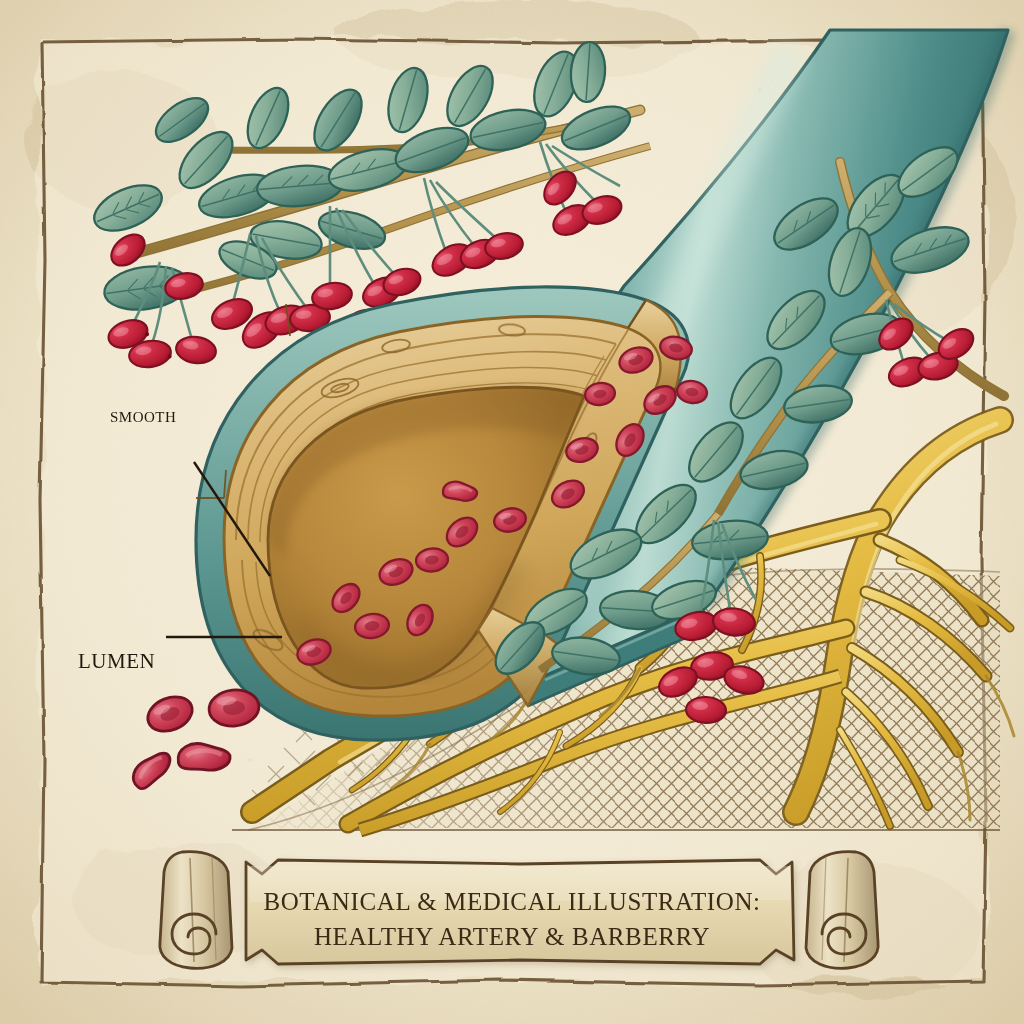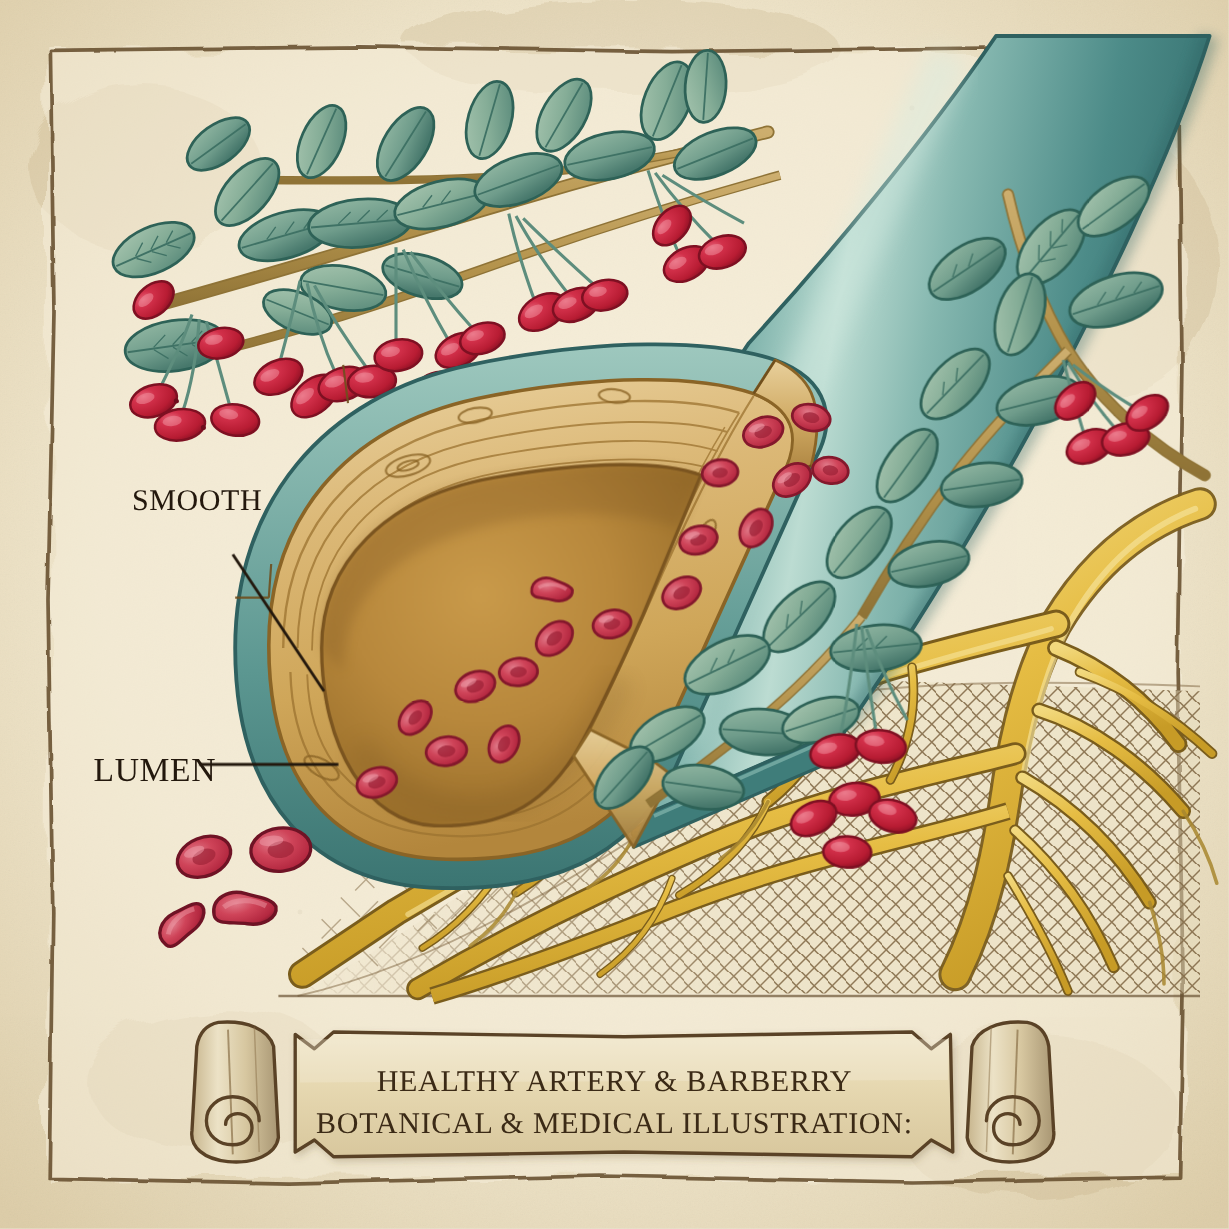--- a/index.html
+++ b/index.html
@@ -8,23 +8,23 @@
   #canvas{
     position:relative;width:1024px;height:1024px;overflow:hidden;
     background:#efe4c8;
   }
   #canvas svg.layer{position:absolute;inset:0;width:1024px;height:1024px;display:block;}
   .lbl{
     position:absolute;font-family:"Liberation Serif", serif;
     color:#23180d;letter-spacing:0.5px;white-space:nowrap;
     text-transform:uppercase;
   }
-  #lbl-endo{left:110px;top:402px;font-size:25px;line-height:31px;}
+  #lbl-endo{left:110px;top:402px;font-size:15px;line-height:31px;}
   #lbl-endo span{display:block;}
-  #lbl-lumen{left:78px;top:627px;font-size:28px;}
+  #lbl-lumen{left:78px;top:649px;font-size:21px;}
   #banner-text{
     position:absolute;left:232px;top:884px;width:560px;text-align:center;
     font-family:"Liberation Serif", serif;color:#3b2a16;
     font-size:25px;line-height:35px;letter-spacing:0.6px;
     text-transform:uppercase;
   }
   #banner-text span{display:block;}
 </style>
 </head>
 <body>
@@ -861,17 +861,17 @@
     </g>
   </svg>
 
   <div class="lbl" id="lbl-endo">
     <span>Smooth</span>
   </div>
 
   <div class="lbl" id="lbl-lumen">Lumen</div>
 
   <div id="banner-text">
+    <span>Botanical &amp; Medical Illustration:</span>
     <span>Healthy Artery &amp; Barberry</span>
-    <span>Botanical &amp; Medical Illustration:</span>
   </div>
 
 </div>
 
 </body></html>

